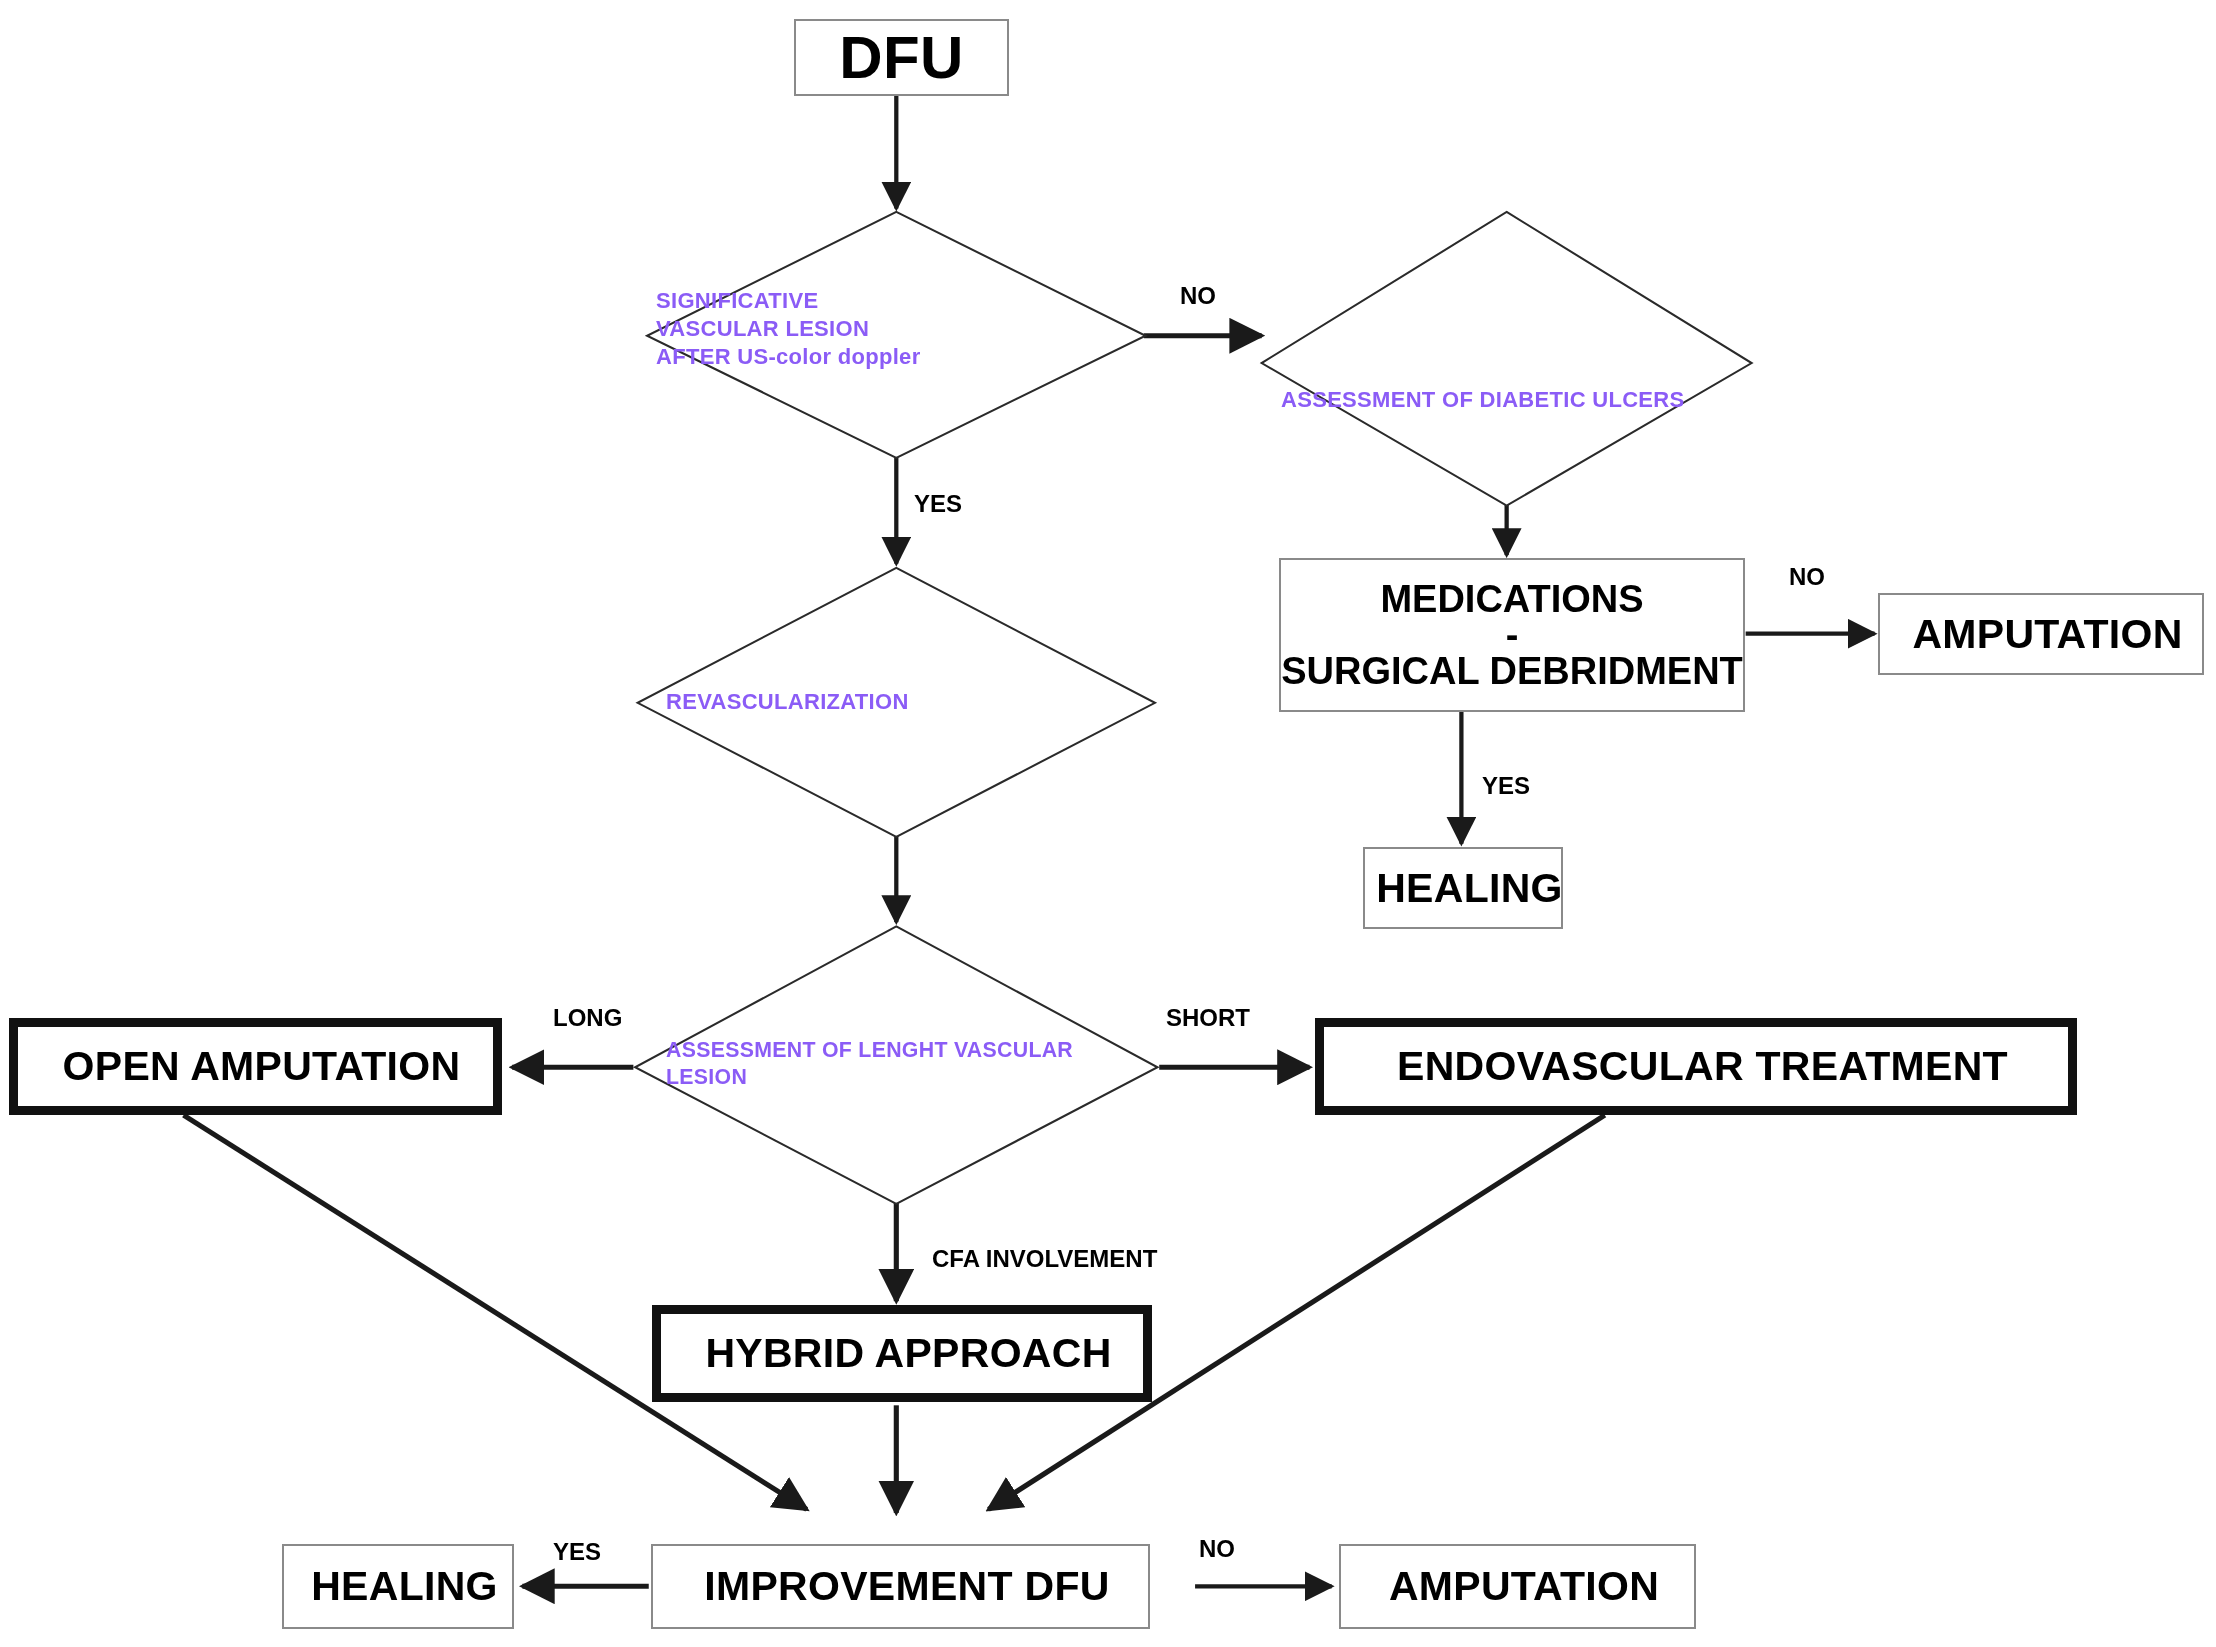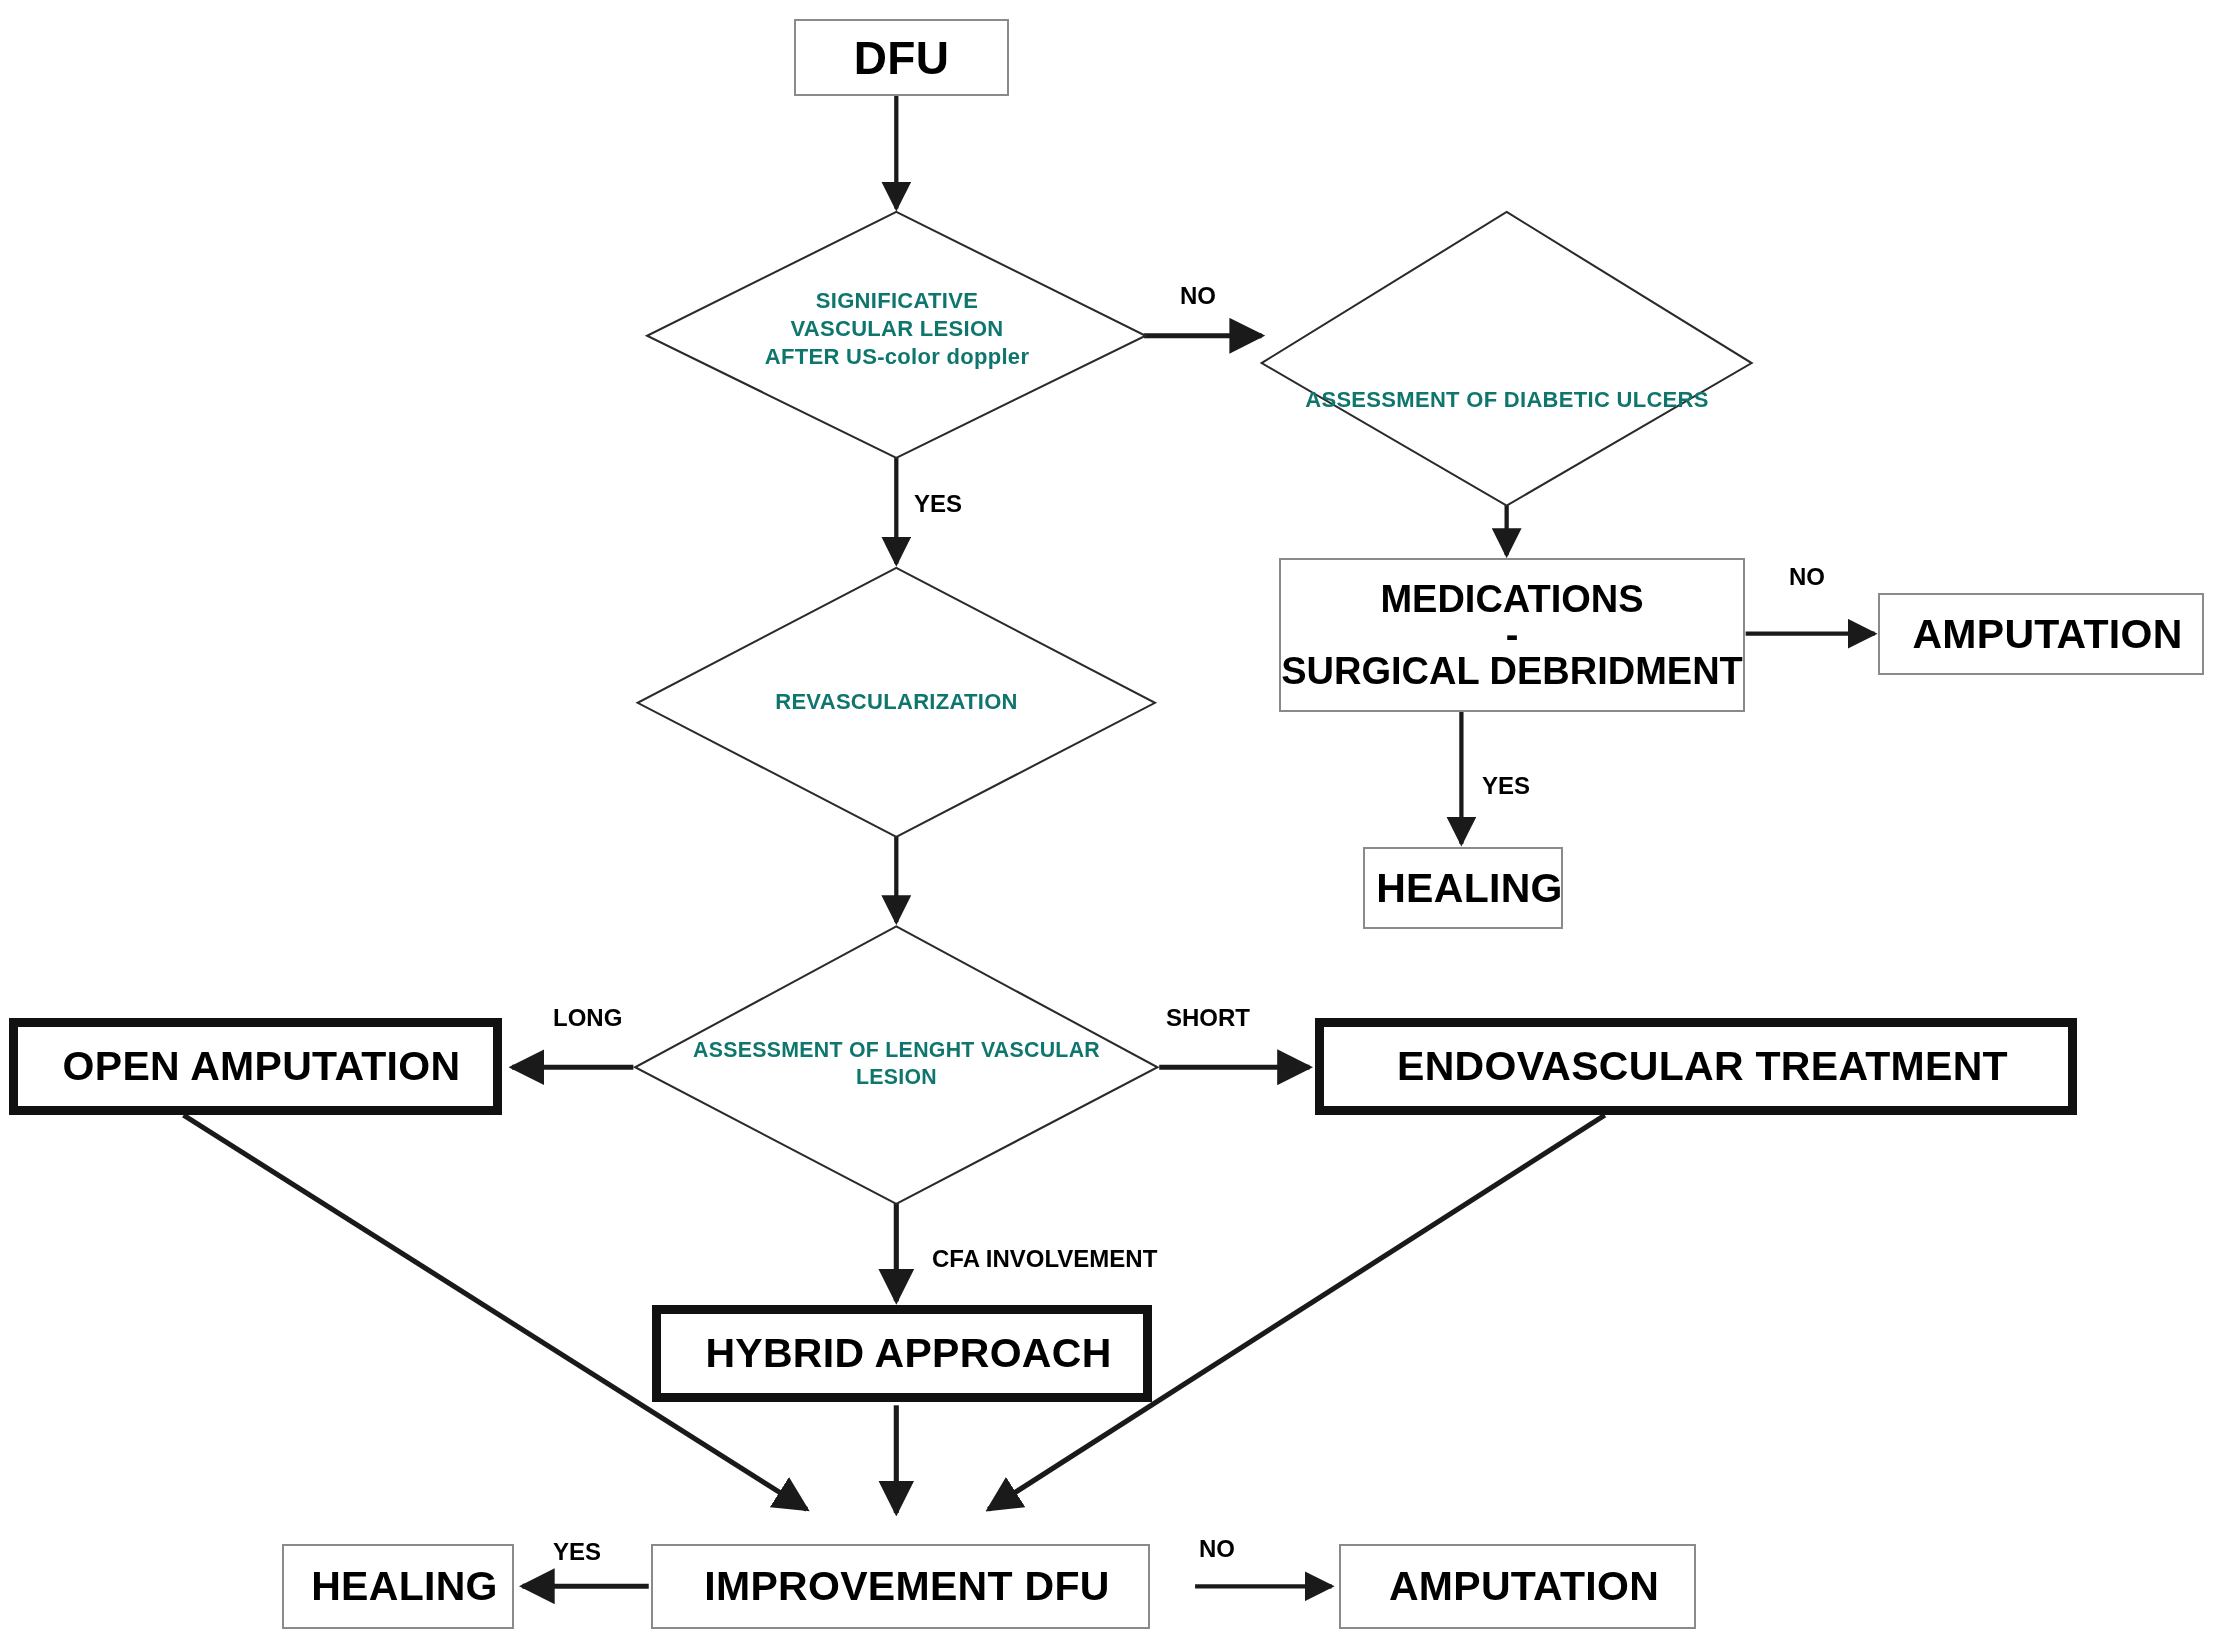--- a/index.html
+++ b/index.html
@@ -45,27 +45,27 @@
     font-weight: bold;
   }
   .lbl {
     position: absolute;
     color: #000000;
     font-weight: bold;
     white-space: nowrap;
   }
   .diamond-text {
     position: absolute;
-    text-align: center;
-    color: #0f766e;
+    text-align: left;
+    color: #8b5cf6;
     font-weight: bold;
     line-height: 1.28;
     white-space: pre-line;
   }
-  .t-xl { font-size: 46px; letter-spacing: 0.4px; }
+  .t-xl { font-size: 60px; letter-spacing: 0.4px; }
   .t-lg { font-size: 41px; letter-spacing: 0.3px; padding-left: 13px; }
   .t-md { font-size: 38px; }
   .t-sm { font-size: 22px; letter-spacing: 0.3px; }
   .t-xs { font-size: 21.3px; letter-spacing: 0.3px; }
   .edge-lbl { font-size: 24px; }
 </style>
 </head>
 <body>
 
 <div id="canvas">

